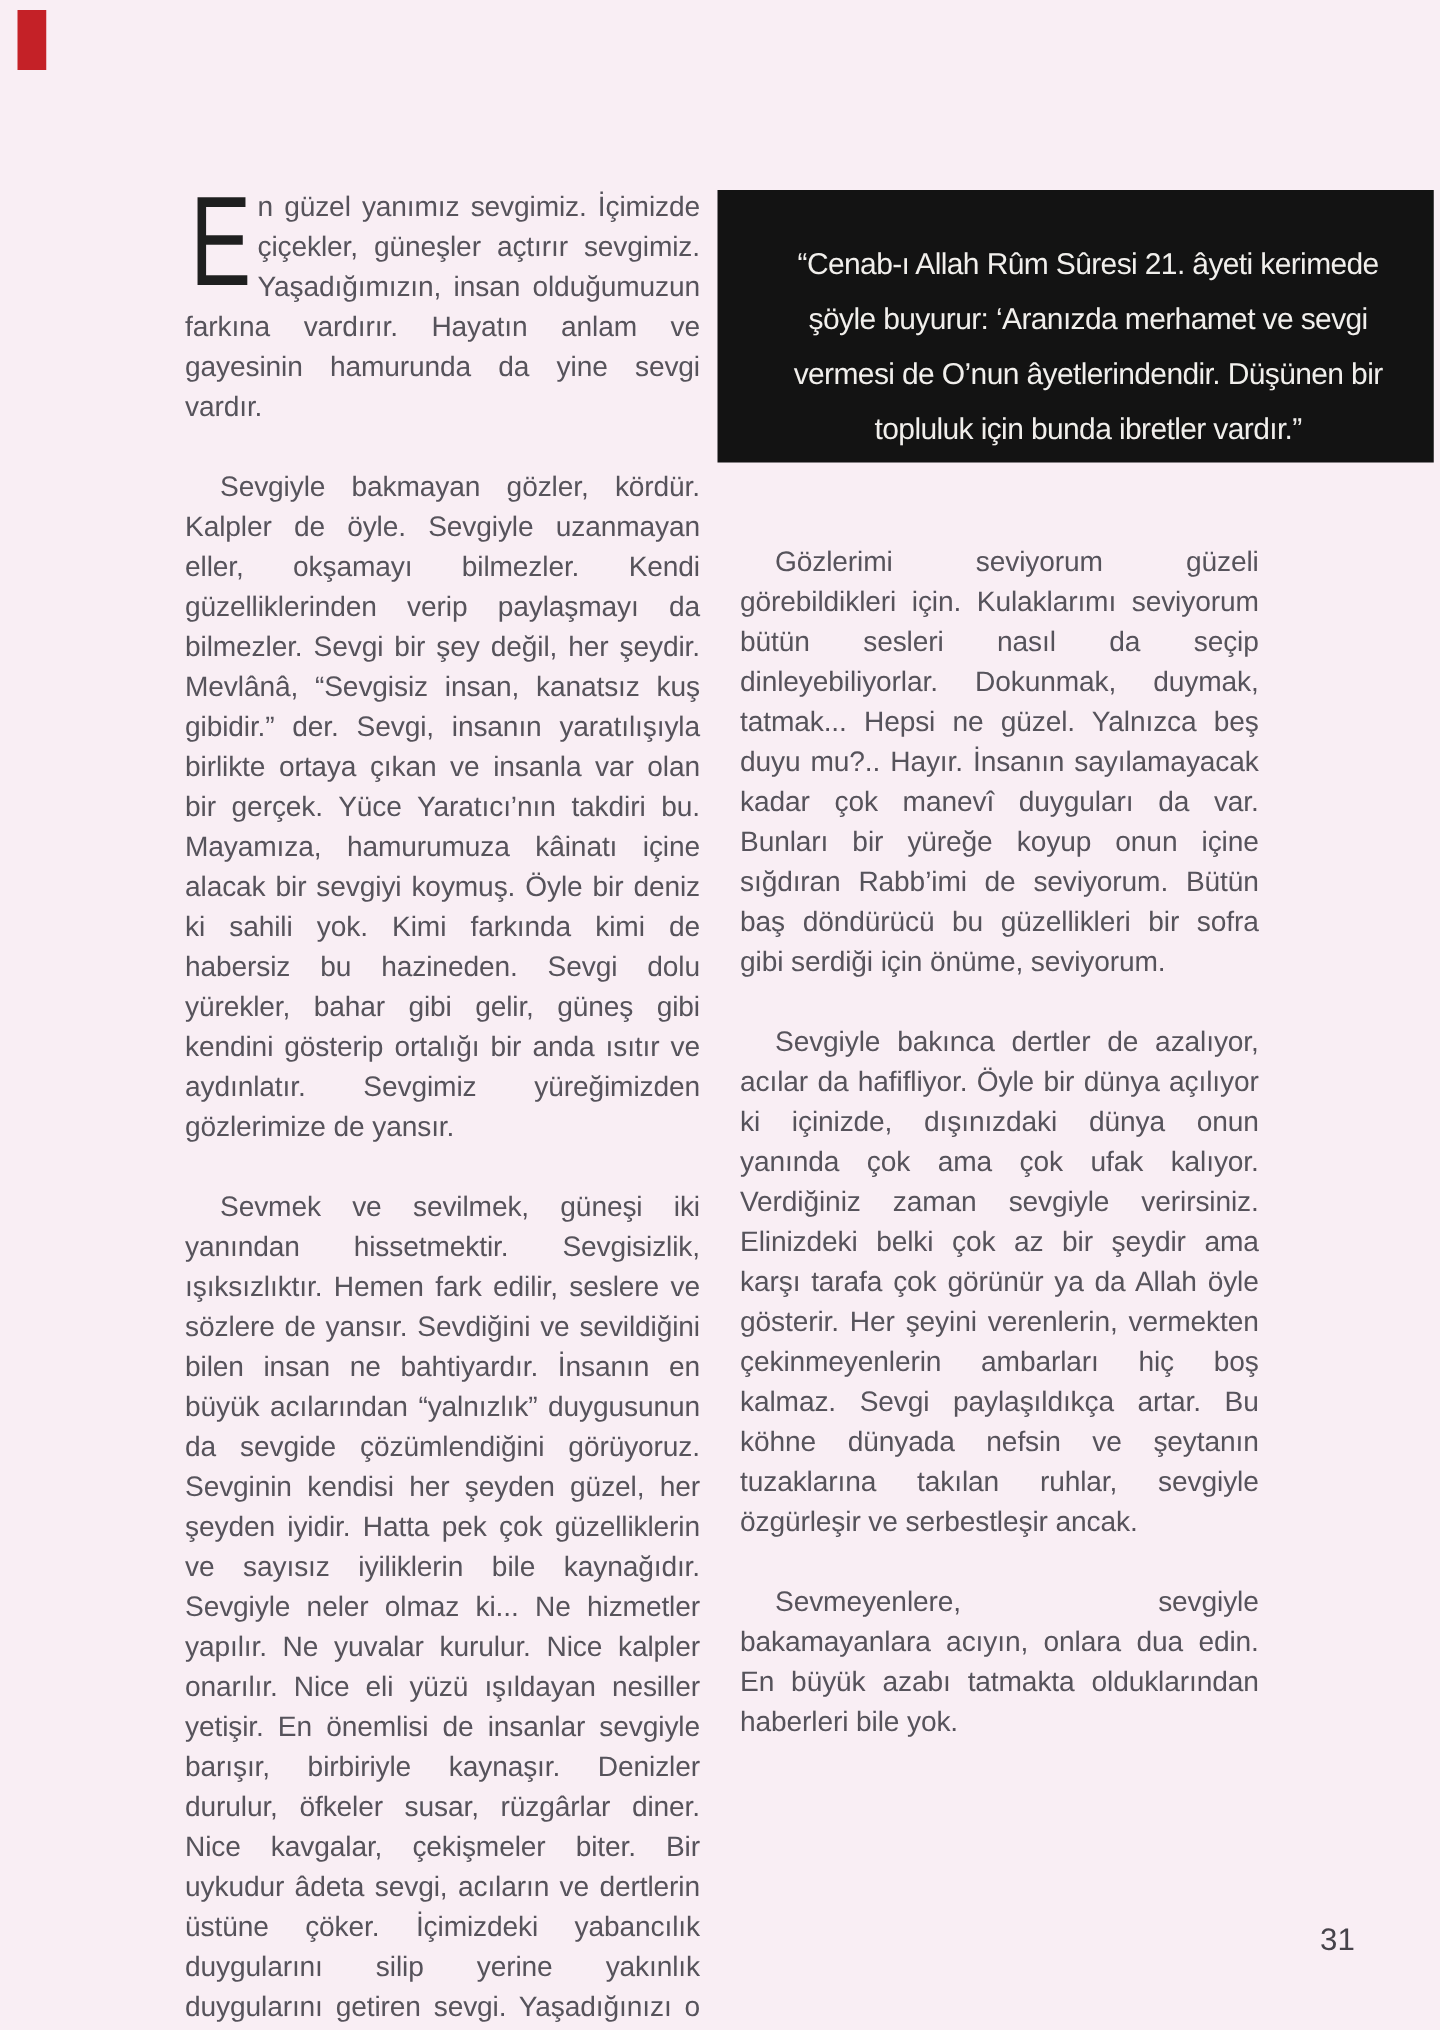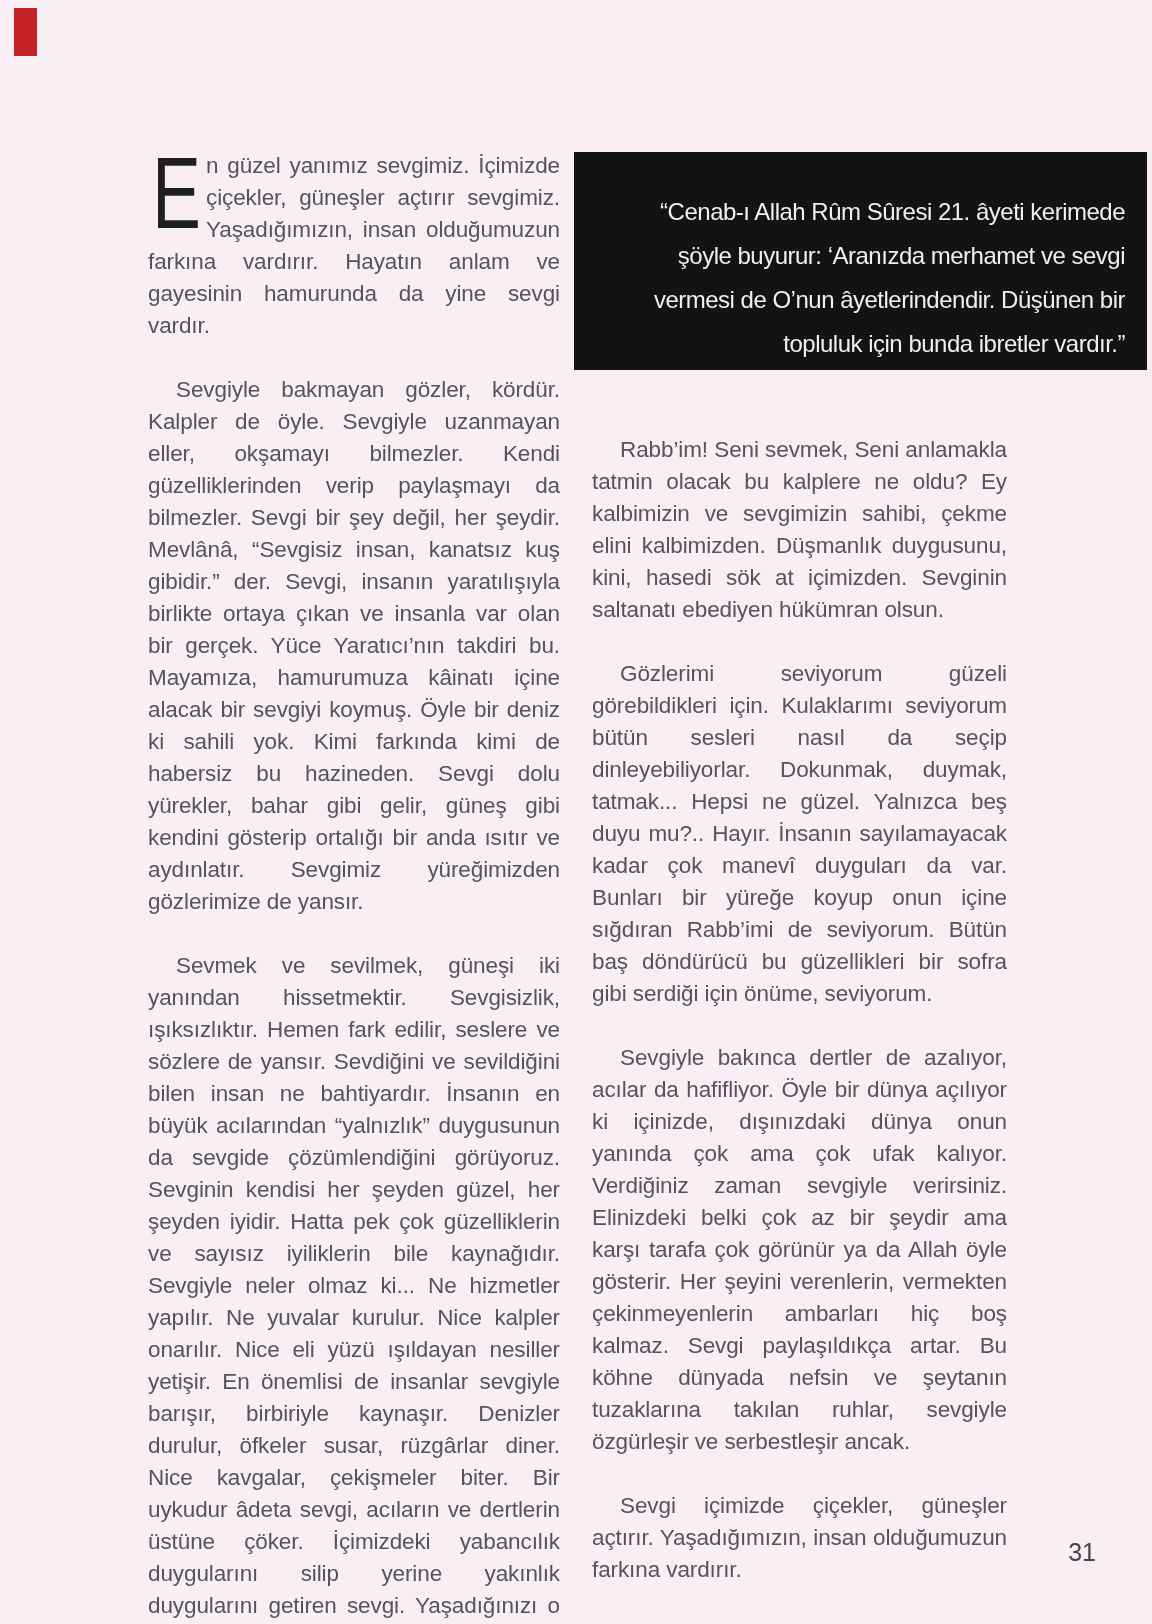--- a/index.html
+++ b/index.html
@@ -33,25 +33,25 @@
   .quote-box{
     position:absolute;left:574px;top:152px;width:573px;height:218px;
     box-sizing:border-box;
     background:var(--quote-bg,#131313);
     padding:38px 22px 0 42px;
   }
   .quote-box p{
     margin:0;
     color:var(--quote-ink,#f1efec);
     font-size:24px;line-height:44px;letter-spacing:-0.5px;
-    text-align:right;
+    text-align:center;
   }
   .page-number{
     position:absolute;left:1056px;top:1538px;width:40px;
-    text-align:right;
+    text-align:left;
     color:var(--pagenum-ink,#46434a);
     font-size:25px;line-height:28px;
   }
 </style>
 </head>
 <body>
 
 <div class="page">
 
   <div class="red-tab"></div>
@@ -60,22 +60,20 @@
     <p>“Cenab-ı Allah Rûm Sûresi 21. âyeti kerimede şöyle buyurur: ‘Aranızda merhamet ve sevgi vermesi de O’nun âyetlerindendir. Düşünen bir topluluk için bunda ibretler vardır.”</p>
   </div>
 
   <div class="col col-left">
     <p><span class="dropcap">E</span><span>n güzel yanımız sevgimiz. İçimizde çiçekler, güneşler açtırır sevgimiz. Yaşadığımızın, insan olduğumuzun farkına vardırır. Hayatın anlam ve gayesinin hamurunda da yine sevgi vardır.</span></p>
     <p class="indent">Sevgiyle bakmayan gözler, kördür. Kalpler de öyle. Sevgiyle uzanmayan eller, okşamayı bilmezler. Kendi güzelliklerinden verip paylaşmayı da bilmezler. Sevgi bir şey değil, her şeydir. Mevlânâ, “Sevgisiz insan, kanatsız kuş gibidir.” der. Sevgi, insanın yaratılışıyla birlikte ortaya çıkan ve insanla var olan bir gerçek. Yüce Yaratıcı’nın takdiri bu. Mayamıza, hamurumuza kâinatı içine alacak bir sevgiyi koymuş. Öyle bir deniz ki sahili yok. Kimi farkında kimi de habersiz bu hazineden. Sevgi dolu yürekler, bahar gibi gelir, güneş gibi kendini gösterip ortalığı bir anda ısıtır ve aydınlatır. Sevgimiz yüreğimizden gözlerimize de yansır.</p>
     <p class="indent">Sevmek ve sevilmek, güneşi iki yanından hissetmektir. Sevgisizlik, ışıksızlıktır. Hemen fark edilir, seslere ve sözlere de yansır. Sevdiğini ve sevildiğini bilen insan ne bahtiyardır. İnsanın en büyük acılarından “yalnızlık” duygusunun da sevgide çözümlendiğini görüyoruz. Sevginin kendisi her şeyden güzel, her şeyden iyidir. Hatta pek çok güzelliklerin ve sayısız iyiliklerin bile kaynağıdır. Sevgiyle neler olmaz ki... Ne hizmetler yapılır. Ne yuvalar kurulur. Nice kalpler onarılır. Nice eli yüzü ışıldayan nesiller yetişir. En önemlisi de insanlar sevgiyle barışır, birbiriyle kaynaşır. Denizler durulur, öfkeler susar, rüzgârlar diner. Nice kavgalar, çekişmeler biter. Bir uykudur âdeta sevgi, acıların ve dertlerin üstüne çöker. İçimizdeki yabancılık duygularını silip yerine yakınlık duygularını getiren sevgi. Yaşadığınızı o zaman anlarsınız. Ömründe bir defacık olsun sevgi sözünü duymamış kalpler, ne kadar yoksul ne kadar hastadır kim bilir!..</p>
   </div>
 
   <div class="col col-right">
-    <p class="indent">Rabb’im! Seni sevmek, Seni anlamakla tatmin olacak bu kalplere ne oldu? Ey kalbimizin ve sevgimizin sahibi, çekme elini kalbimizden. Düşmanlık duygusunu, kini, hasedi sök at içimizden. Sevginin saltanatı ebediyen hükümran olsun.</p>
     <p class="indent">Gözlerimi seviyorum güzeli görebildikleri için. Kulaklarımı seviyorum bütün sesleri nasıl da seçip dinleyebiliyorlar. Dokunmak, duymak, tatmak... Hepsi ne güzel. Yalnızca beş duyu mu?.. Hayır. İnsanın sayılamayacak kadar çok manevî duyguları da var. Bunları bir yüreğe koyup onun içine sığdıran Rabb’imi de seviyorum. Bütün baş döndürücü bu güzellikleri bir sofra gibi serdiği için önüme, seviyorum.</p>
     <p class="indent">Sevgiyle bakınca dertler de azalıyor, acılar da hafifliyor. Öyle bir dünya açılıyor ki içinizde, dışınızdaki dünya onun yanında çok ama çok ufak kalıyor. Verdiğiniz zaman sevgiyle verirsiniz. Elinizdeki belki çok az bir şeydir ama karşı tarafa çok görünür ya da Allah öyle gösterir. Her şeyini verenlerin, vermekten çekinmeyenlerin ambarları hiç boş kalmaz. Sevgi paylaşıldıkça artar. Bu köhne dünyada nefsin ve şeytanın tuzaklarına takılan ruhlar, sevgiyle özgürleşir ve serbestleşir ancak.</p>
-    <p class="indent">Sevgi içimizde çiçekler, güneşler açtırır. Yaşadığımızın, insan olduğumuzun farkına vardırır.</p>
     <p class="indent">Sevmeyenlere, sevgiyle bakamayanlara acıyın, onlara dua edin. En büyük azabı tatmakta olduklarından haberleri bile yok.</p>
   </div>
 
   <div class="page-number">31</div>
 
 </div>
 
 </body></html>

